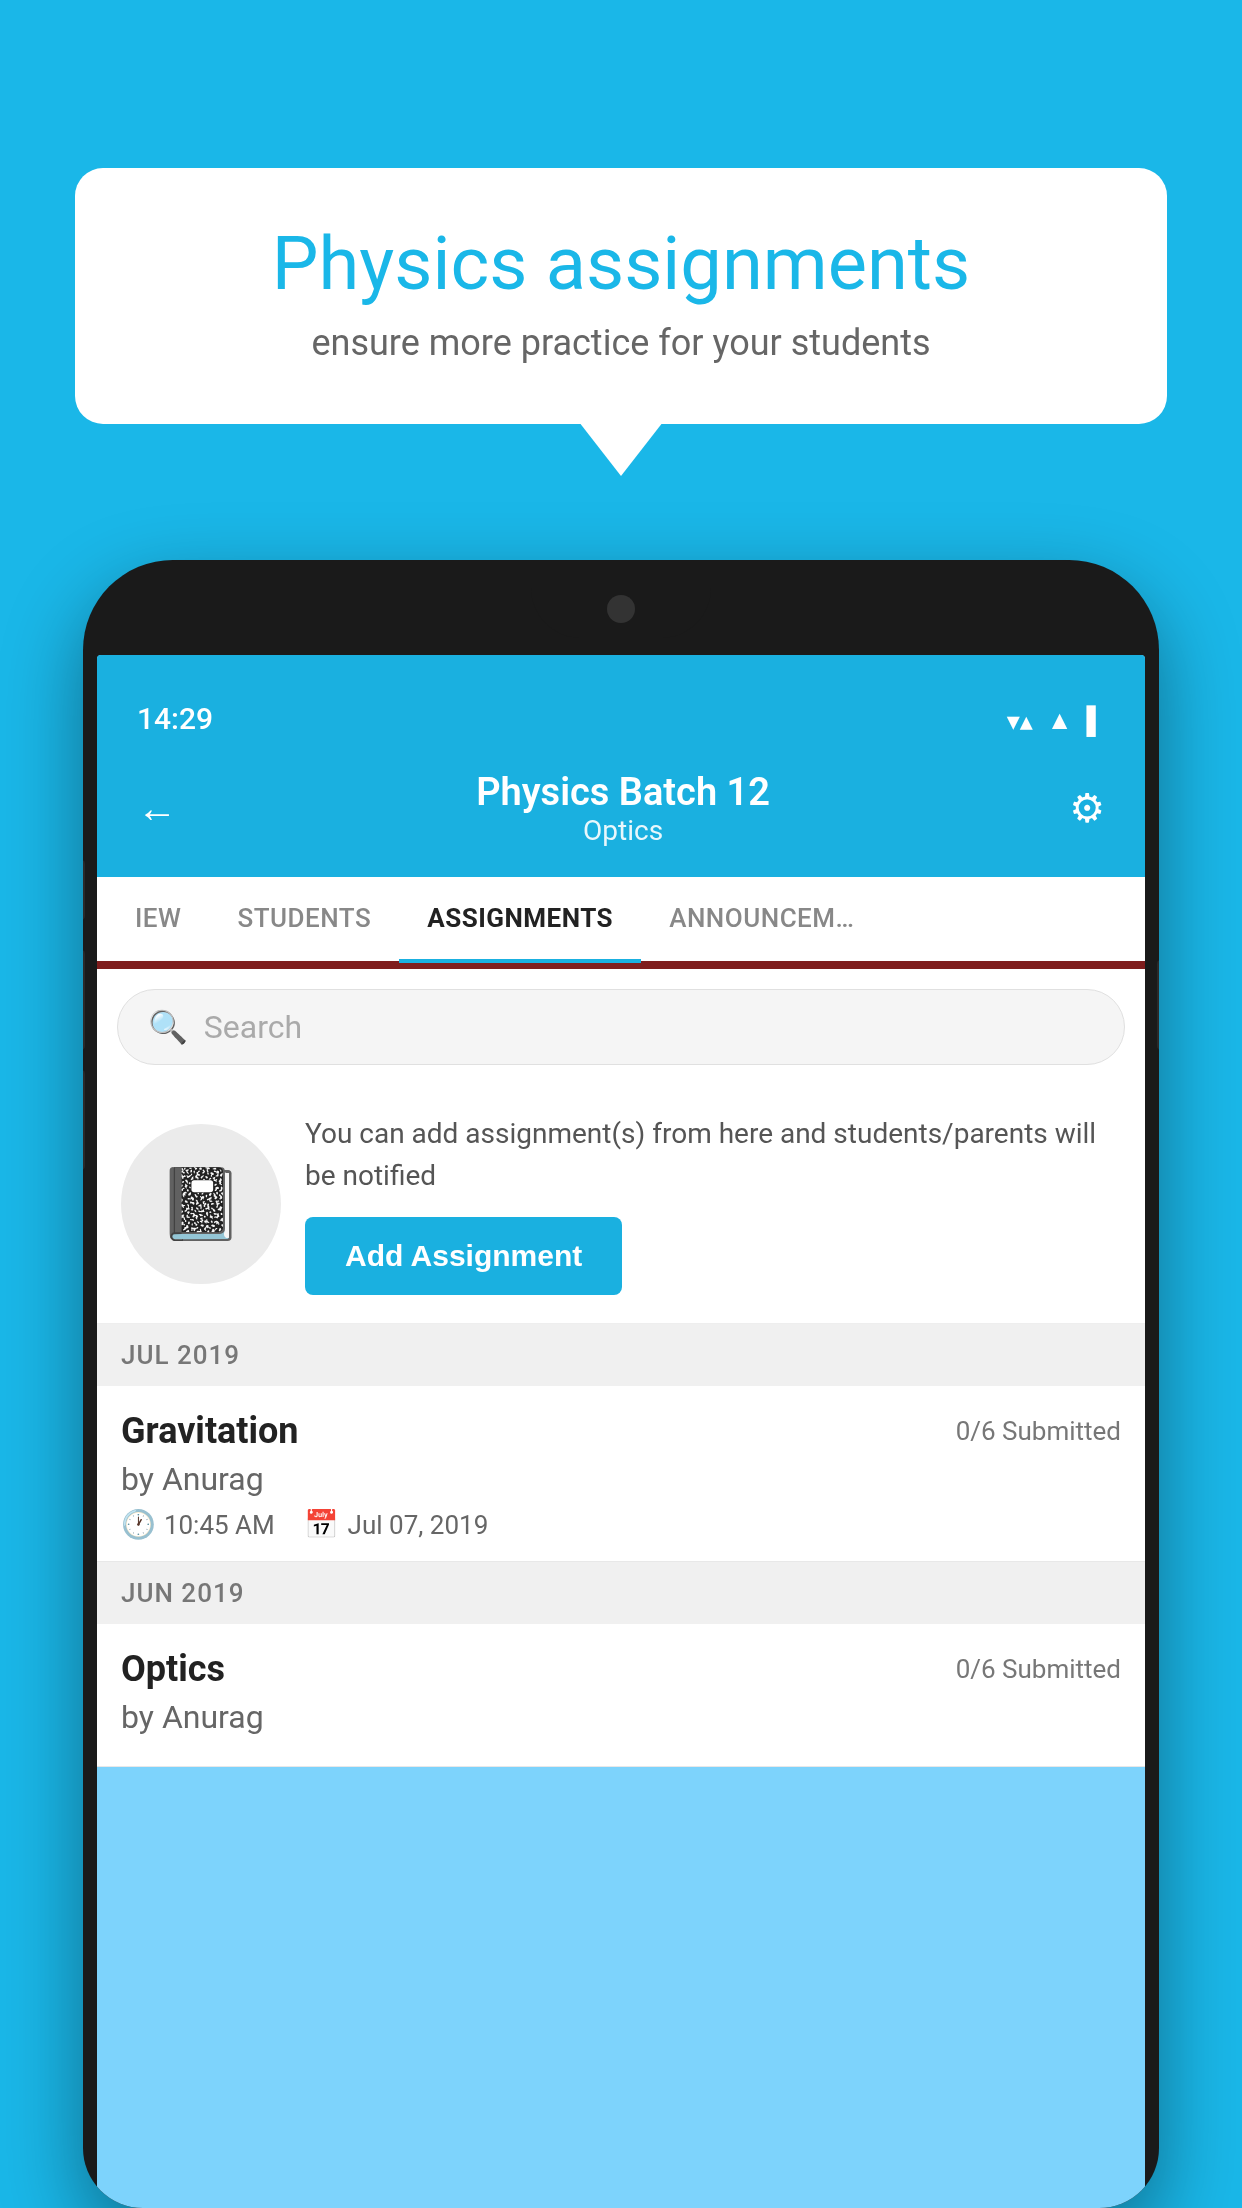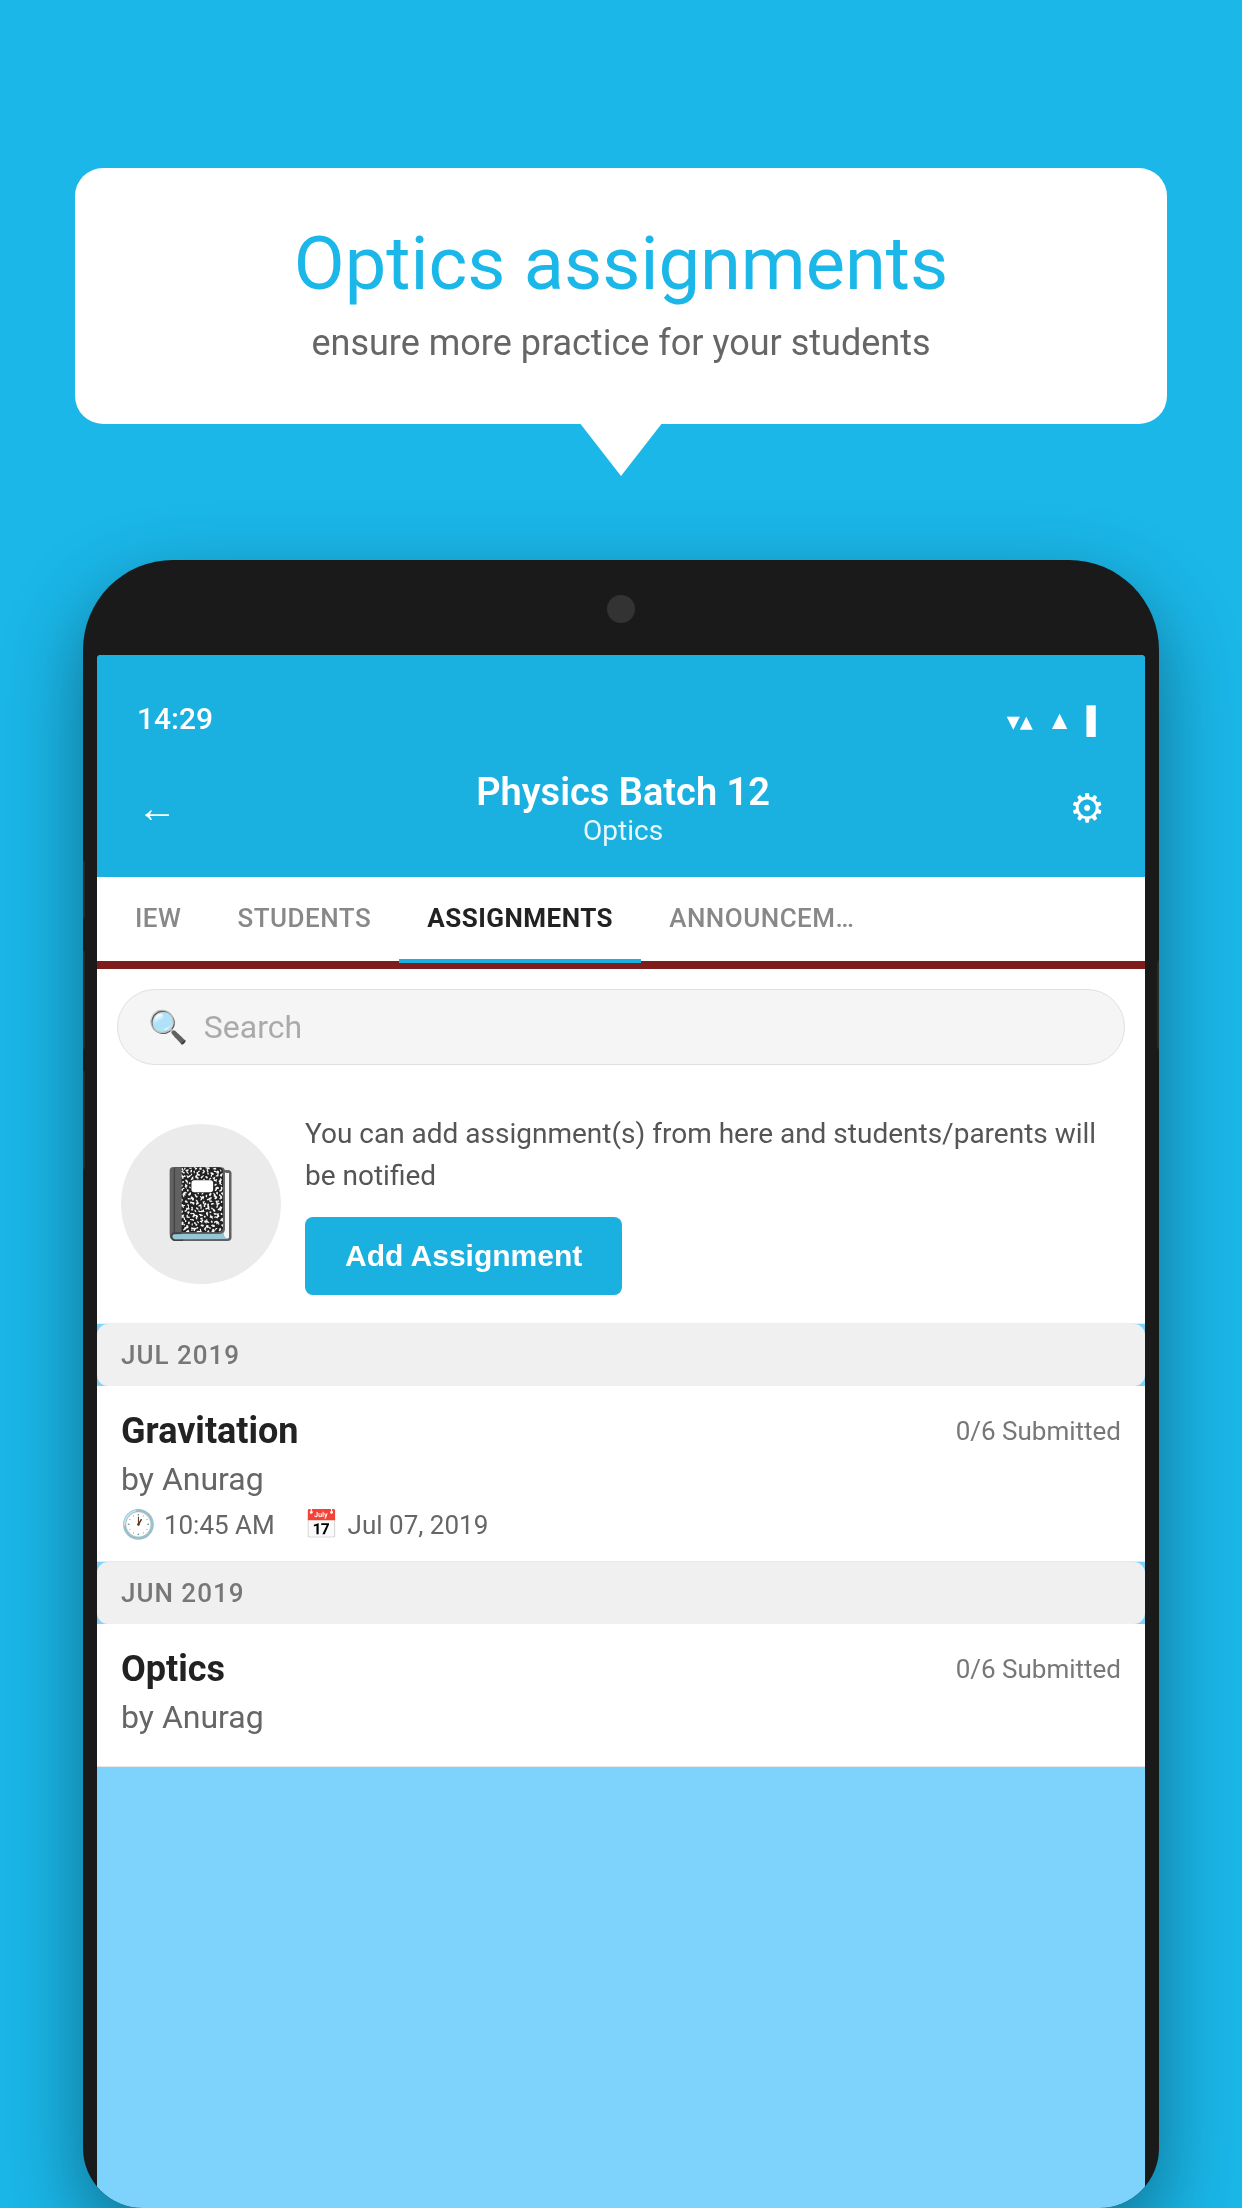--- a/index.html
+++ b/index.html
@@ -246,21 +246,20 @@
     }
 
     
     .section-header {
       background: #f0f0f0;
       padding: 16px 24px;
       font-size: 26px;
       color: #777;
       font-weight: 500;
       letter-spacing: 1px;
-      border-radius: 11px;
     }
 
     
     .assignment-item {
       background: white;
       padding: 24px 24px 20px;
       border-bottom: 1px solid #e8e8e8;
     }
     .assignment-row-top {
       display: flex;
@@ -334,21 +333,21 @@
       width: 8px;
       height: 100px;
       background: #2a2a2a;
       border-radius: 0 4px 4px 0;
     }
   </style>
 </head>
 <body>
 
 <div class="speech-bubble">
-  <div class="speech-bubble-title">Optics assignments</div>
+  <div class="speech-bubble-title">Physics assignments</div>
   <div class="speech-bubble-subtitle">ensure more practice for your students</div>
 </div>
 
 <div class="phone-frame">
 
   <div class="phone-side-btn-right"></div>
   <div class="phone-side-btn-left1"></div>
   <div class="phone-side-btn-left2"></div>
   <div class="phone-side-btn-left3"></div>
 

